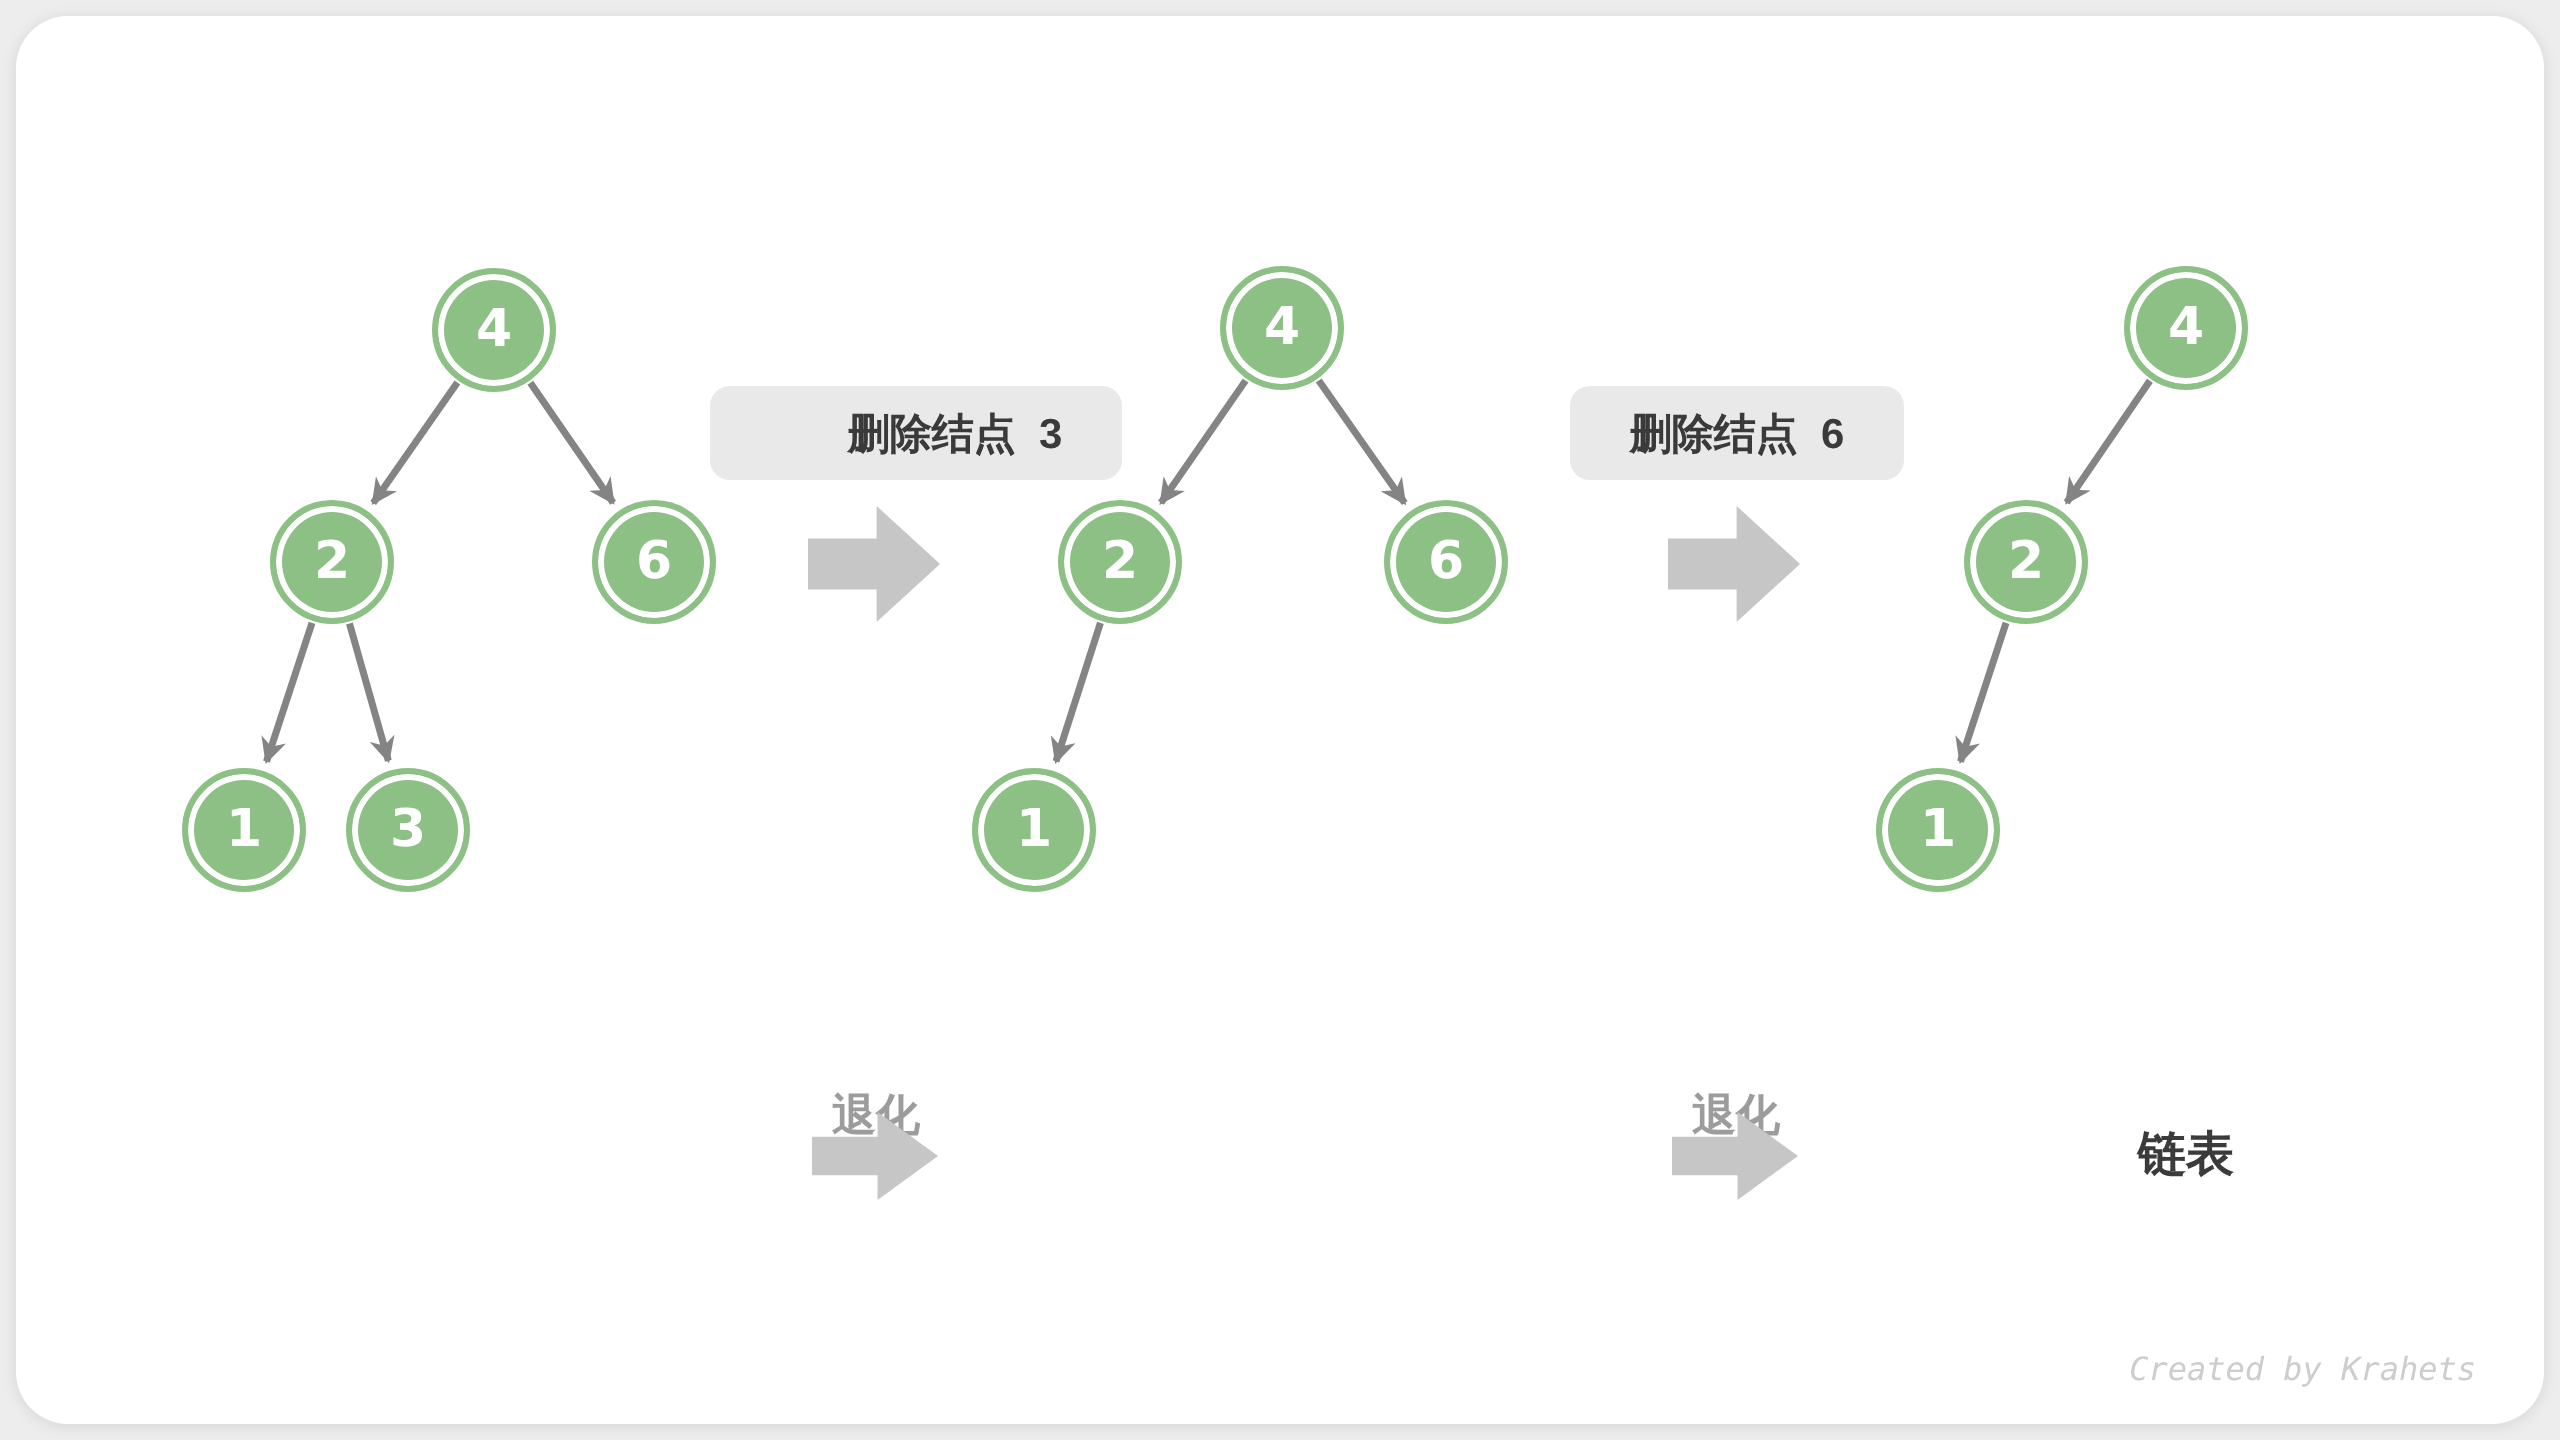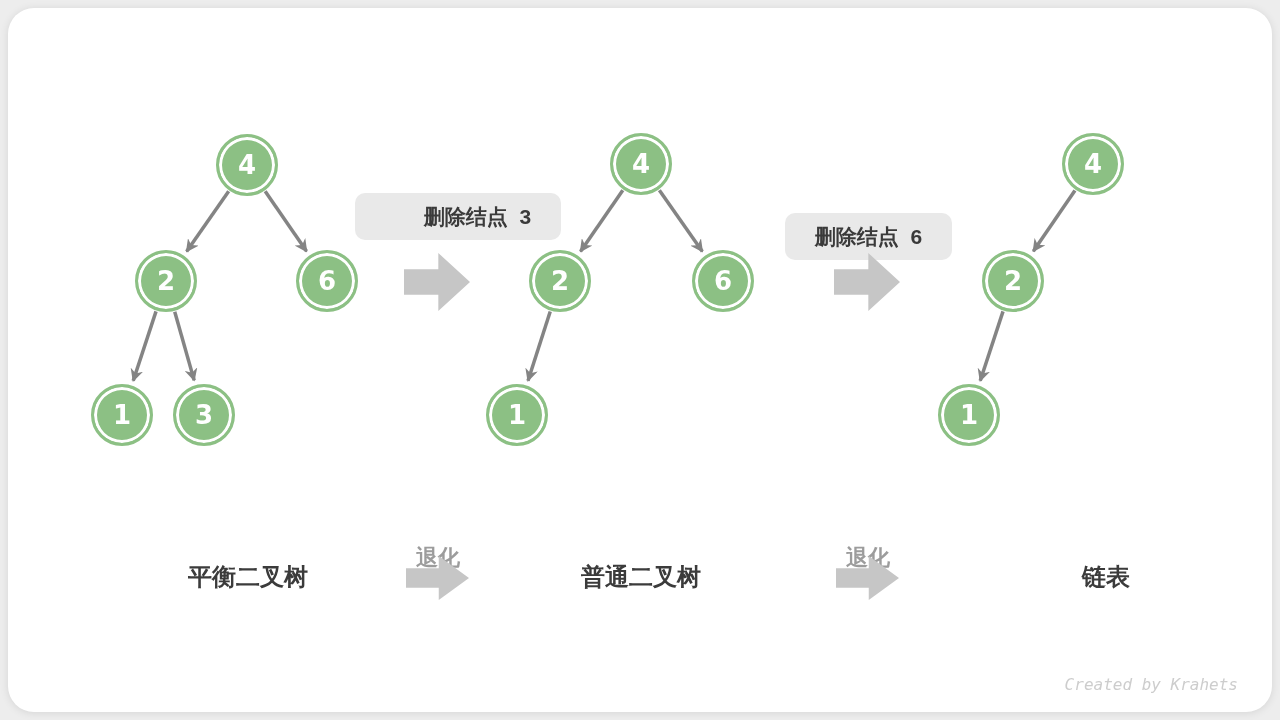--- a/index.html
+++ b/index.html
@@ -105,32 +105,30 @@
       <div class="node" style="left: 610px; top: 133px;">4</div>
       <div class="node" style="left: 692px; top: 250px;">6</div>
       <div class="node" style="left: 938px; top: 384px;">1</div>
       <div class="node" style="left: 982px; top: 250px;">2</div>
       <div class="node" style="left: 1062px; top: 133px;">4</div>
     </div>
 
   <div class="step-box" style="left:355px; top:193px;padding-left:39px;">
     <span>删除结点  3</span>
   </div>
-  <div class="step-box" style="left:785px; top:193px;margin-top:20px;">
+  <div class="step-box" style="left:785px; top:193px;">
     <span>删除结点  6</span>
   </div>
 
   <div class="chunky mid" style="left:404px; top:253px;"></div>
   <div class="chunky mid" style="left:834px; top:253px;"></div>
 
   <div class="degrade-label" style="left:438px; top:518px;">退化</div>
   <div class="degrade-label" style="left:868px; top:518px;">退化</div>
 
   <div class="chunky bottom" style="left:406px; top:556px;"></div>
   <div class="chunky bottom" style="left:836px; top:556px;"></div>
 
-  <div class="caption" style="left:248px; top:577px;">平衡二叉树</div>
-  <div class="caption" style="left:641px; top:577px;">普通二叉树</div>
-  <div class="caption" style="left:1093px; top:577px;margin-left:13px;">链表</div>
+  <div class="caption" style="left:1093px; top:577px;">链表</div>
 
   <div class="watermark">Created by Krahets</div>
 
 </div>
 
 </body></html>

